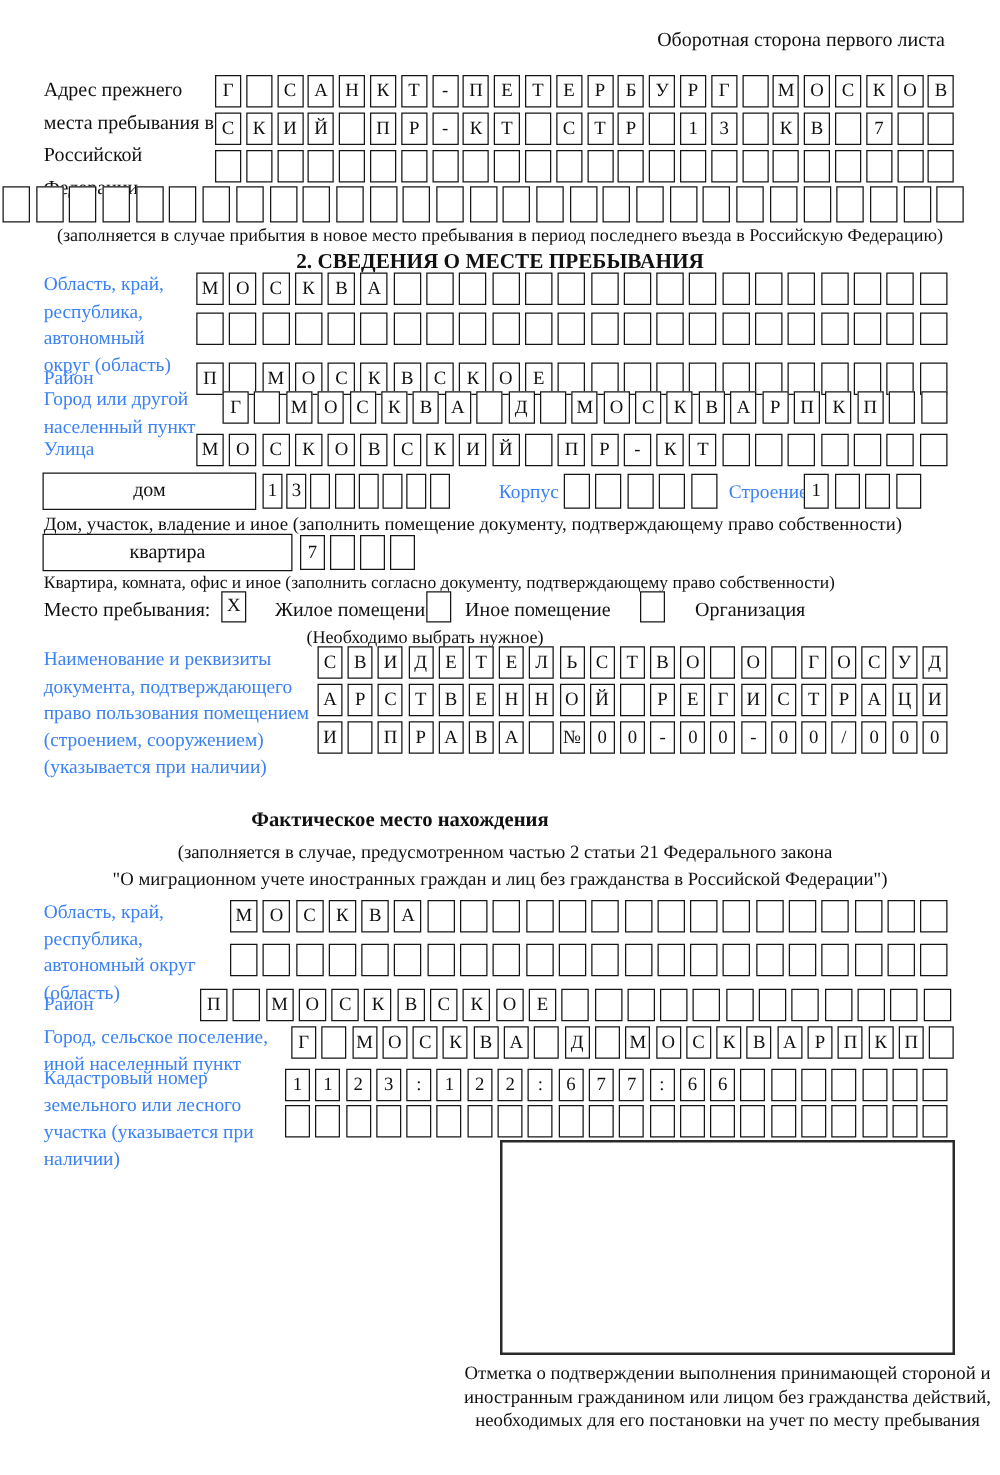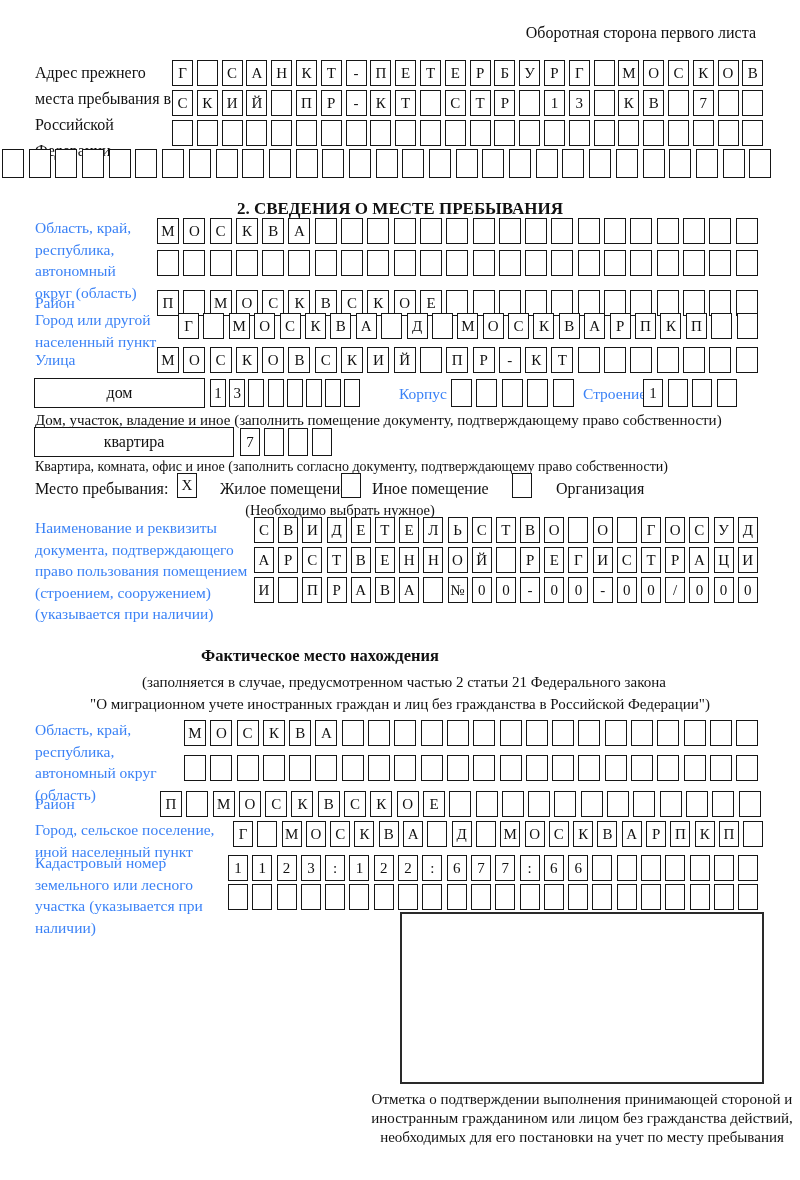--- a/index.html
+++ b/index.html
@@ -157,20 +157,21 @@
       <span class="cell"></span>
       <span class="cell"></span>
       <span class="cell"></span>
       <span class="cell"></span>
       <span class="cell"></span>
       <span class="cell"></span>
       <span class="cell"></span>
       <span class="cell"></span>
       <span class="cell"></span>
     </div>
+  <div class="abs note center" style="top:181px; left:0; width:800px;">(заполняется в случае прибытия в новое место пребывания в период последнего въезда в Российскую Федерацию)</div>
 
   <div class="abs bold center" style="top:199px; left:0; width:800px; font-size:17px;">2. СВЕДЕНИЯ О МЕСТЕ ПРЕБЫВАНИЯ</div>
 
   <div class="abs lbl-sm" style="top:217px; left:35px; width:120px;">Область, край, республика, автономный округ (область)</div>
   <div class="cellrow r-s2" style="top:218px; left:157px;">
       <span class="cell">М</span>
       <span class="cell">О</span>
       <span class="cell">С</span>
       <span class="cell">К</span>
       <span class="cell">В</span>

